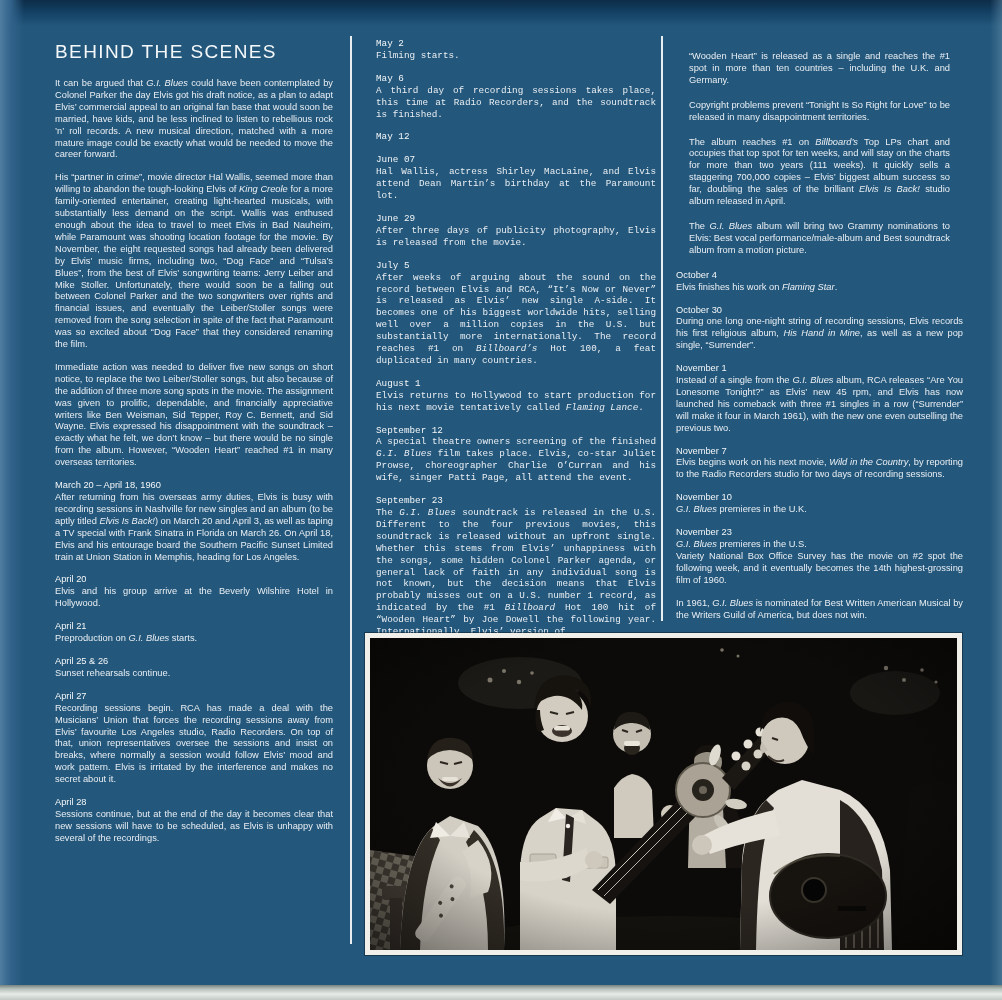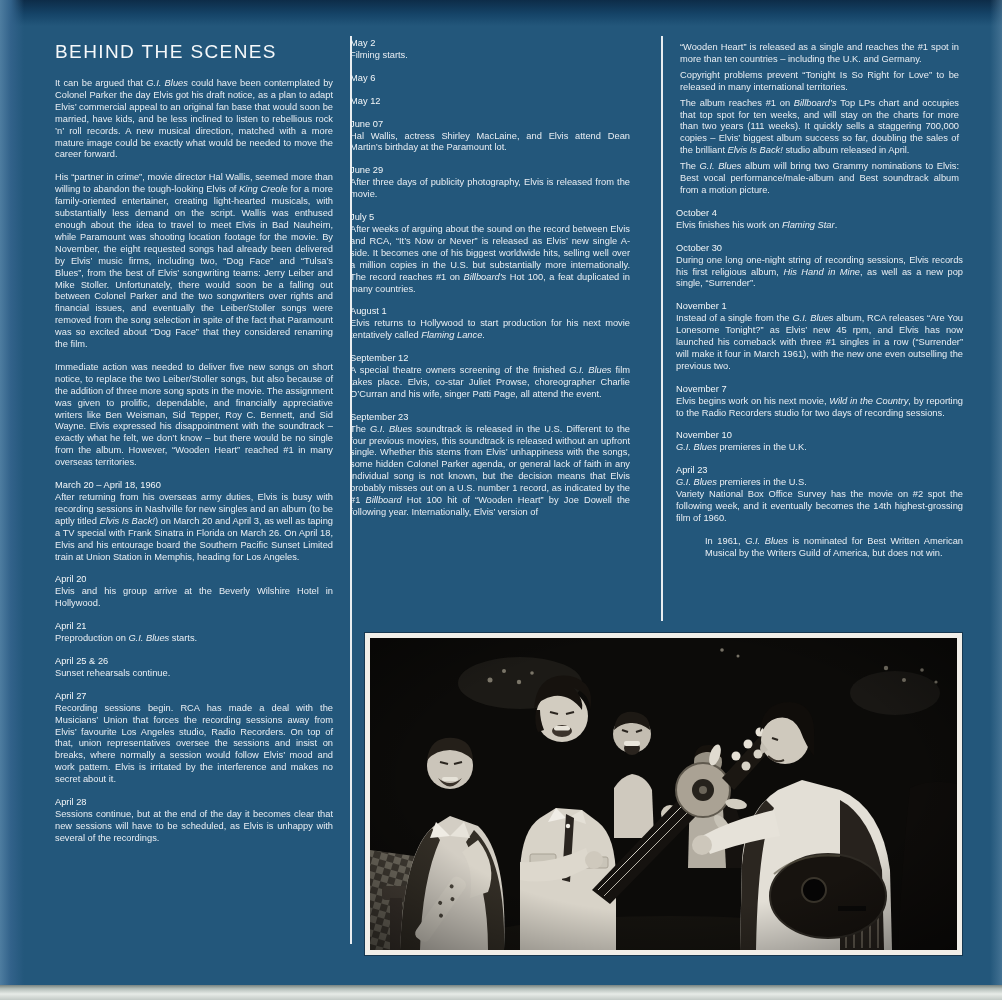--- a/index.html
+++ b/index.html
@@ -18,32 +18,32 @@
   .edge-bottom{position:absolute;left:0;right:0;bottom:0;height:15px;
     background:linear-gradient(180deg,#76827f 0%,#b5bfba 25%,#e7ebe7 60%,#c3cac6 100%);}
 
   .divider{position:absolute;width:2px;background:#e9eef1;}
   #divider-1{left:350px;top:36px;height:908px;}
   #divider-2{left:661px;top:36px;height:585px;}
 
   .col{position:absolute;color:#e9eef3;font-size:9.3px;line-height:11.9px;
        text-align:justify;letter-spacing:0px;}
   #col-left{left:55px;top:40px;width:278px;}
-  #col-mid{left:350px;top:38px;width:280px;}
+  #col-mid{left:376px;top:38px;width:280px;font-family:Liberation Mono, monospace;}
   #col-right{left:676px;top:38px;width:287px;}
 
   .page-title{font-size:19px;line-height:24px;letter-spacing:1.4px;
     color:#f5f8fa;margin:0 0 14px 0;font-weight:400;text-align:left;}
   .para{margin:0 0 11px 0;}
   .lead{margin:0 0 11px 0;}
-  .lead .para{margin:4px;}
+  .lead .para{margin:13px;}
   .entry{margin:0 0 11px 0;}
   .date{color:#f3f6f8;}
   .etext{margin:0;}
-  .closing{margin-top:11px;margin-left:29px;}
+  .closing{margin-top:11px;}
   i{font-style:italic;}
 
   .photo-frame{position:absolute;left:365px;top:633px;width:597px;height:322px;
     box-sizing:border-box;border:5px solid #f1efe9;background:#0c0b09;
     box-shadow:0 0 0 1px rgba(8,20,30,.45);}
   .photo-frame svg{display:block;width:587px;height:312px;}
 </style>
 </head>
 <body>
 
@@ -86,20 +86,21 @@
     </div>
   </div>
 
 <div id="col-mid" class="col">
     <div class="entry">
       <div class="date">May 2</div>
       <div class="etext">Filming starts.</div>
     </div>
     <div class="entry">
       <div class="date">May 6</div>
+      <div class="etext">A third day of recording sessions takes place, this time at Radio Recorders, and the soundtrack is finished.</div>
     </div>
     <div class="entry">
       <div class="date">May 12</div>
     </div>
     <div class="entry">
       <div class="date">June 07</div>
       <div class="etext">Hal Wallis, actress Shirley MacLaine, and Elvis attend Dean Martin’s birthday at the Paramount lot.</div>
     </div>
     <div class="entry">
       <div class="date">June 29</div>
@@ -119,21 +120,21 @@
     </div>
     <div class="entry">
       <div class="date">September 23</div>
       <div class="etext">The <i>G.I. Blues</i> soundtrack is released in the U.S. Different to the four previous movies, this soundtrack is released without an upfront single. Whether this stems from Elvis’ unhappiness with the songs, some hidden Colonel Parker agenda, or general lack of faith in any individual song is not known, but the decision means that Elvis probably misses out on a U.S. number 1 record, as indicated by the #1 <i>Billboard</i> Hot 100 hit of “Wooden Heart” by Joe Dowell the following year. Internationally, Elvis’ version of</div>
     </div>
   </div>
 
 <div id="col-right" class="col">
     <div class="lead">
       <div class="para">“Wooden Heart” is released as a single and reaches the #1 spot in more than ten countries – including the U.K. and Germany.</div>
-      <div class="para">Copyright problems prevent “Tonight Is So Right for Love” to be released in many international territories.</div>
+      <div class="para">Copyright problems prevent “Tonight Is So Right for Love” to be released in many disappointment territories.</div>
       <div class="para">The album reaches #1 on <i>Billboard’s</i> Top LPs chart and occupies that top spot for ten weeks, and will stay on the charts for more than two years (111 weeks). It quickly sells a staggering 700,000 copies – Elvis’ biggest album success so far, doubling the sales of the brilliant <i>Elvis Is Back!</i> studio album released in April.</div>
       <div class="para">The <i>G.I. Blues</i> album will bring two Grammy nominations to Elvis: Best vocal performance/male-album and Best soundtrack album from a motion picture.</div>
     </div>
     <div class="entry">
       <div class="date">October 4</div>
       <div class="etext">Elvis finishes his work on <i>Flaming Star</i>.</div>
     </div>
     <div class="entry">
       <div class="date">October 30</div>
       <div class="etext">During one long one-night string of recording sessions, Elvis records his first religious album, <i>His Hand in Mine</i>, as well as a new pop single, “Surrender”.</div>
@@ -144,21 +145,21 @@
     </div>
     <div class="entry">
       <div class="date">November 7</div>
       <div class="etext">Elvis begins work on his next movie, <i>Wild in the Country</i>, by reporting to the Radio Recorders studio for two days of recording sessions.</div>
     </div>
     <div class="entry">
       <div class="date">November 10</div>
       <div class="etext"><i>G.I. Blues</i> premieres in the U.K.</div>
     </div>
     <div class="entry">
-      <div class="date">April 23</div>
+      <div class="date">November 23</div>
       <div class="etext"><i>G.I. Blues</i> premieres in the U.S.</div>
       <div class="etext">Variety National Box Office Survey has the movie on #2 spot the following week, and it eventually becomes the 14th highest-grossing film of 1960.</div>
     </div>
     <div class="para closing">In 1961, <i>G.I. Blues</i> is nominated for Best Written American Musical by the Writers Guild of America, but does not win.</div>
   </div>
 
 <figure class="photo-frame" style="margin:0" aria-label="Black-and-white photo: Elvis Presley in army uniform laughing while holding a double bass by its scroll, surrounded by three laughing band members, the man at right in a dark vest playing guitar.">
   <svg viewBox="0 0 587 312" preserveAspectRatio="none" role="img">
     <defs>
       <radialGradient id="vig" cx="50%" cy="45%" r="78%">

